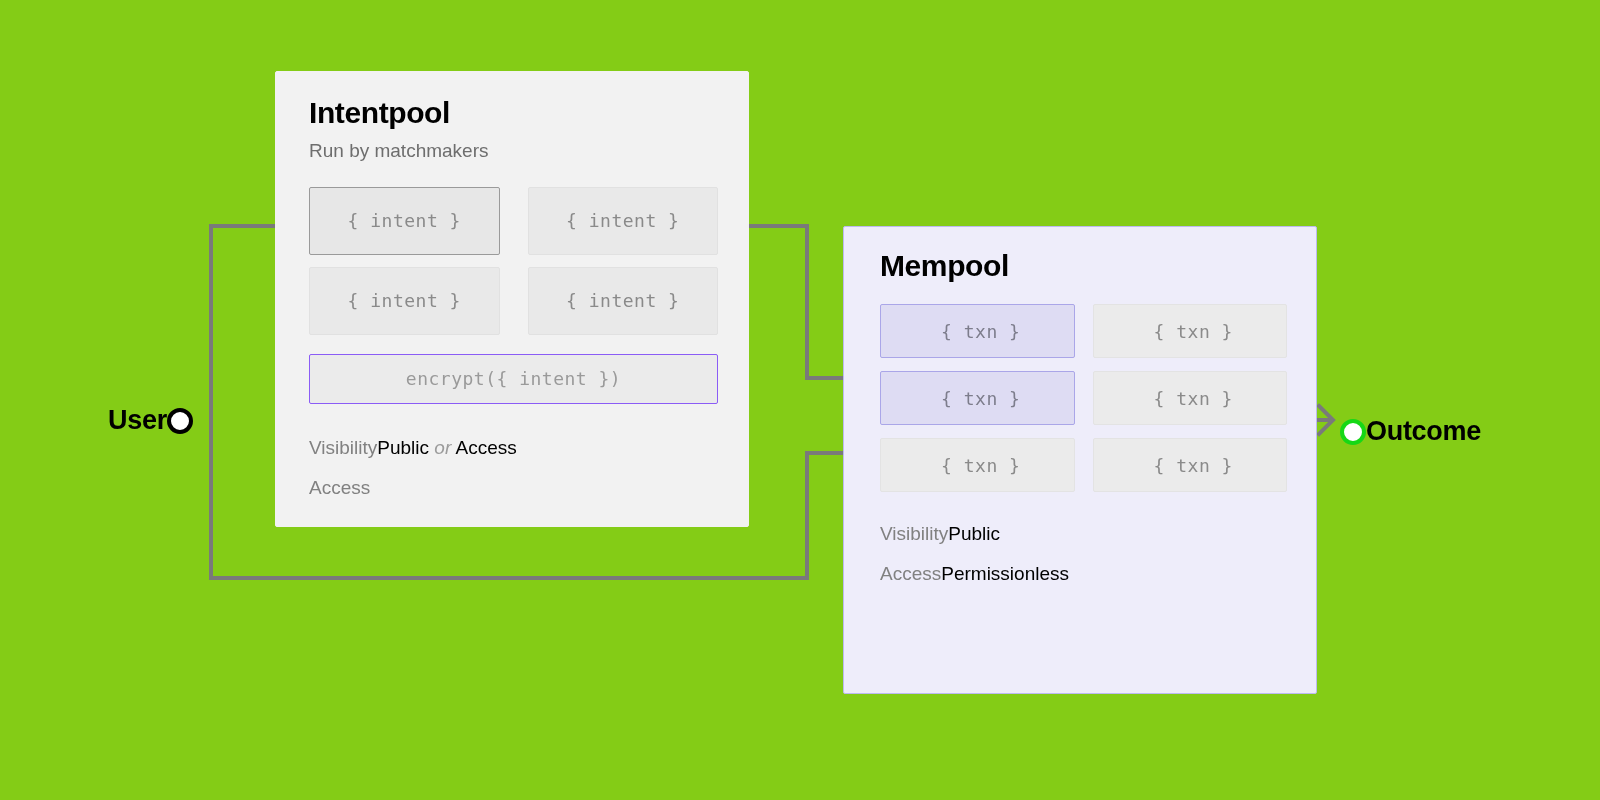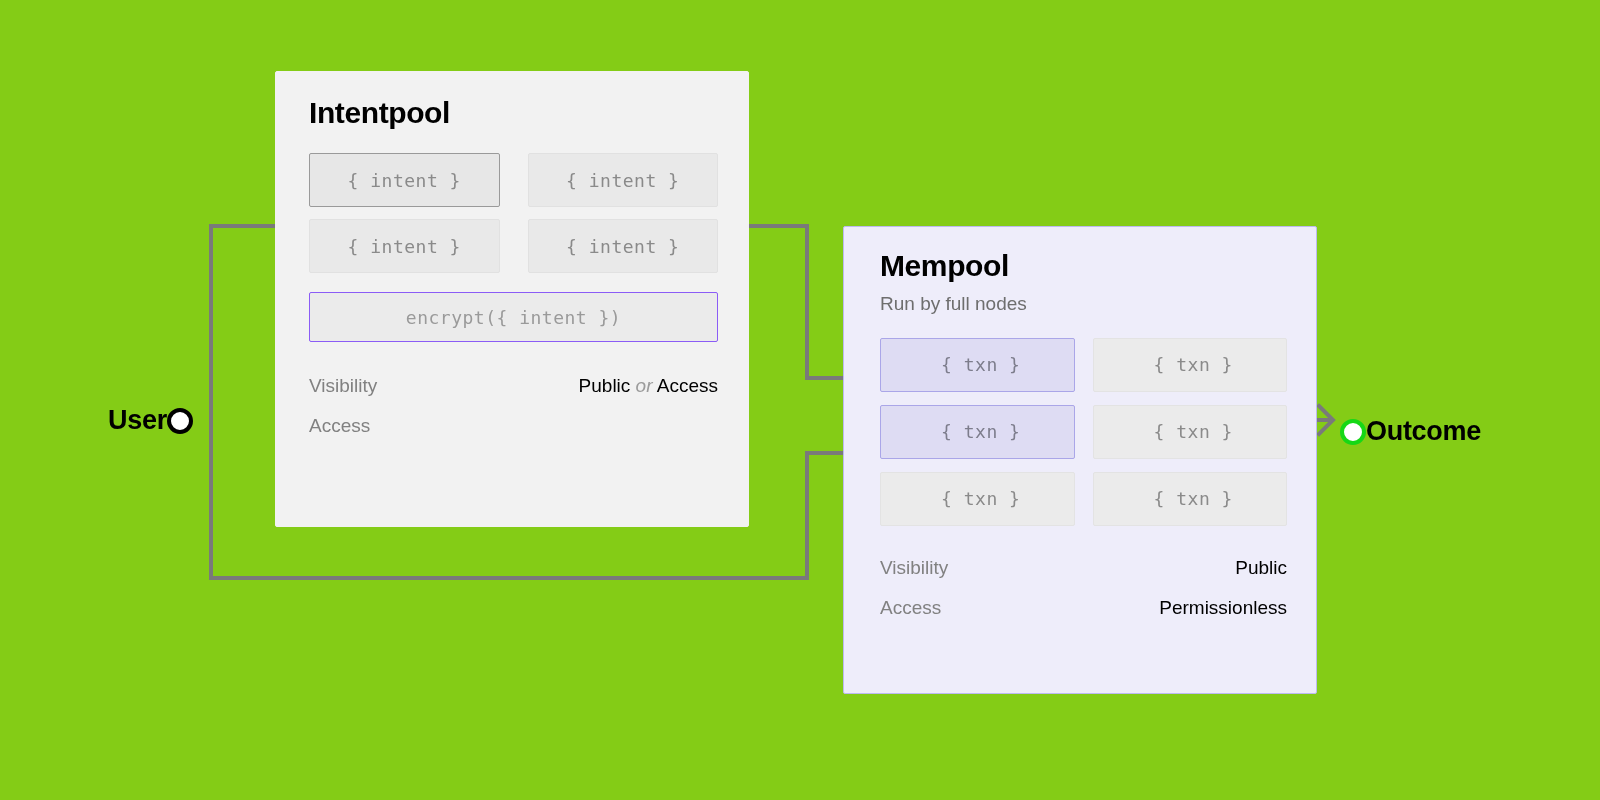--- a/index.html
+++ b/index.html
@@ -86,21 +86,21 @@
     row-gap: 12px;
     margin-top: 24px;
   }
   .mempool-grid {
     column-gap: 18px;
     row-gap: 13px;
     margin-top: 22px;
   }
   .item-box {
     box-sizing: border-box;
-    height: 54px;
+    height: 68px;
     display: flex;
     align-items: center;
     justify-content: center;
     font-family: "DejaVu Sans Mono", "Liberation Mono", monospace;
     font-size: 18px;
     color: #8a8a8a;
     background: #e9e9e9;
     border: 1px solid #e1e1e1;
     border-radius: 2px;
     letter-spacing: 0.5px;
@@ -133,25 +133,24 @@
   
   .attrs {
     margin-top: 32px;
   }
   .mempool-attrs {
     margin-top: 30px;
   }
   .attr-row {
     display: flex;
     align-items: baseline;
-    justify-content: space-between;
+    justify-content: flex-start;
     margin-bottom: 16px;
     font-size: 19px;
     line-height: 1.25;
-    gap: 46px;
   }
   .attr-row:last-child { margin-bottom: 0; }
   .attr-label {
     color: #818181;
     font-weight: 400;
     white-space: nowrap;
   }
   .attr-value {
     color: #000000;
     font-weight: 400;
@@ -219,20 +218,21 @@
       <polyline points="297,212 311,226 297,240"></polyline>
       <polyline points="867,364 881,378 867,392"></polyline>
       <polyline points="867,439 881,453 867,467"></polyline>
       <polyline points="1319,406 1333,420 1319,434"></polyline>
     </g>
   </svg>
 
   <div class="panel panel-intentpool">
     <div class="panel-inner">
       <div class="panel-title">Intentpool</div>
+      <div class="panel-subtitle">Run by matchmakers</div>
 
       <div class="item-grid">
         <div class="item-box highlight">{ intent }</div>
         <div class="item-box">{ intent }</div>
         <div class="item-box">{ intent }</div>
         <div class="item-box">{ intent }</div>
         <div class="item-box wide-box">encrypt({ intent })</div>
       </div>
 
       <div class="attrs">
@@ -243,21 +243,20 @@
         <div class="attr-row">
           <span class="attr-label">Access</span>
         </div>
       </div>
     </div>
   </div>
 
   <div class="panel panel-mempool">
     <div class="panel-inner">
       <div class="panel-title">Mempool</div>
-      <div class="panel-subtitle">Run by full nodes</div>
 
       <div class="item-grid mempool-grid">
         <div class="item-box highlight">{ txn }</div>
         <div class="item-box">{ txn }</div>
         <div class="item-box highlight">{ txn }</div>
         <div class="item-box">{ txn }</div>
         <div class="item-box">{ txn }</div>
         <div class="item-box">{ txn }</div>
       </div>
 

